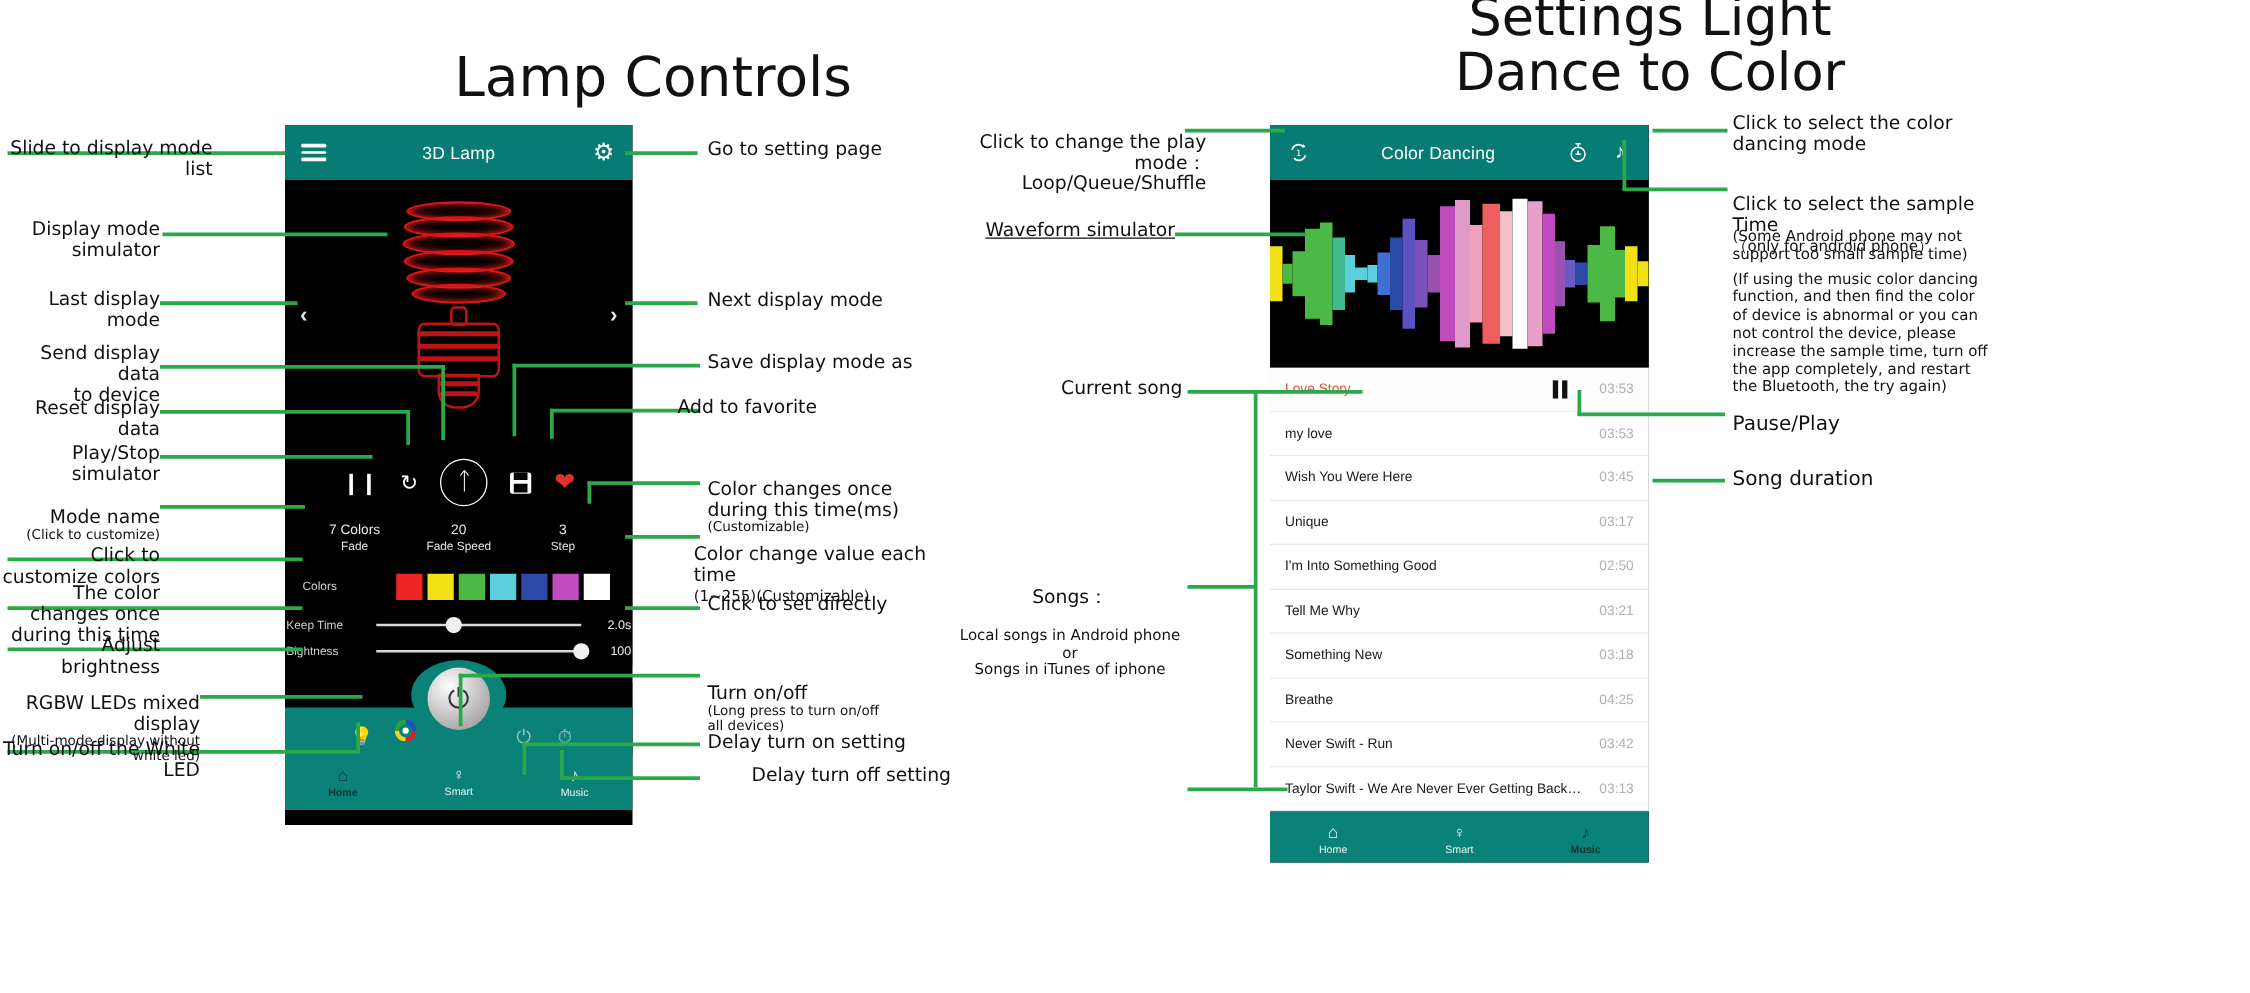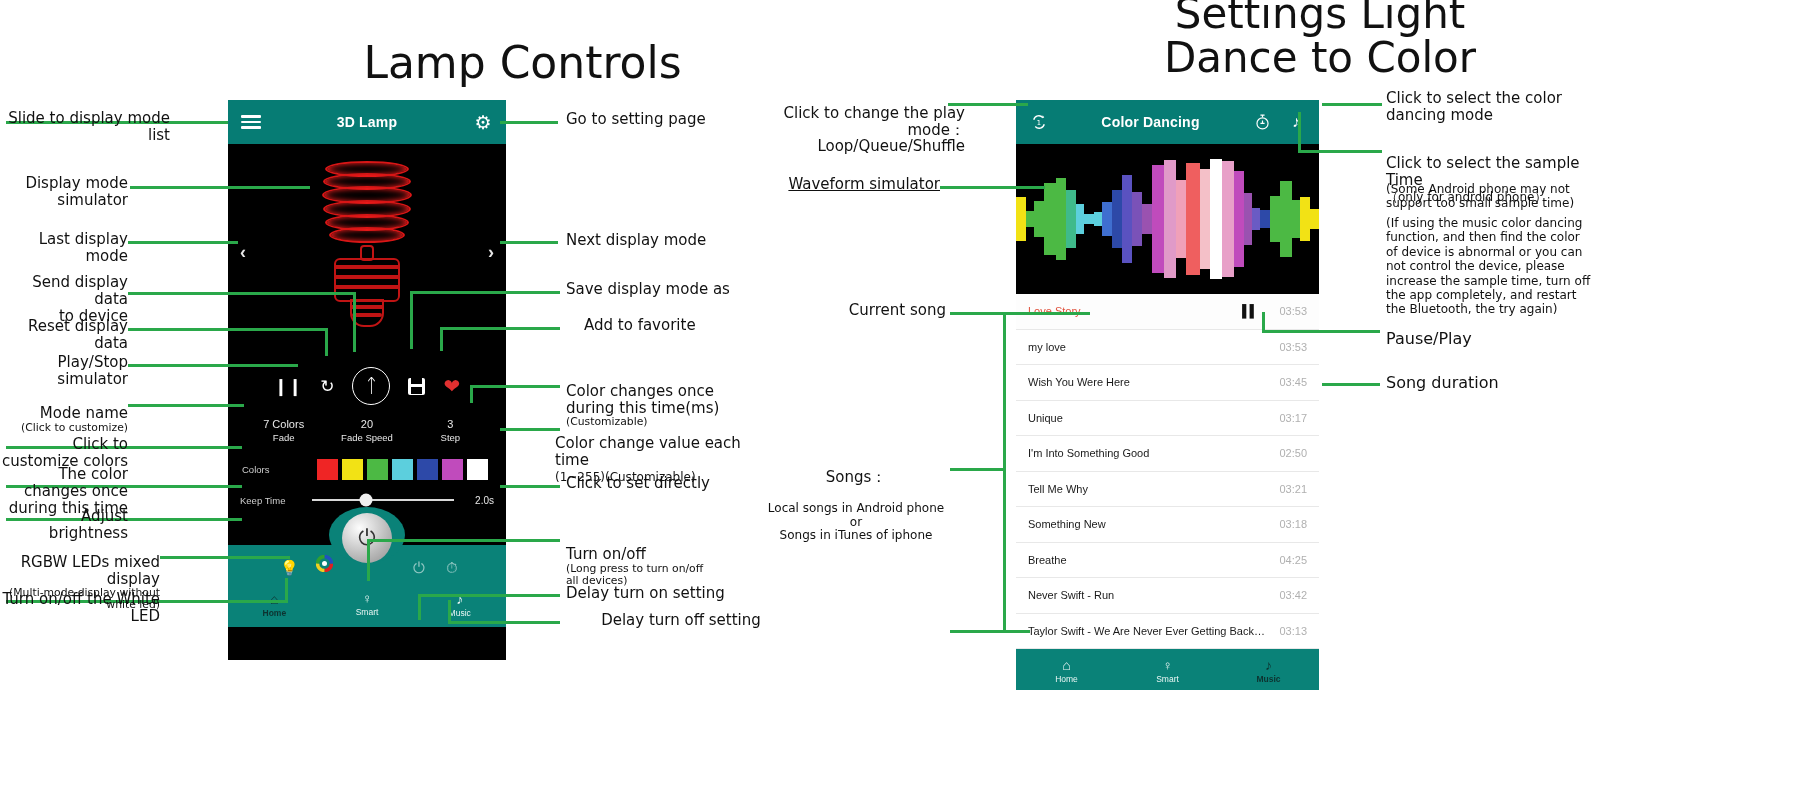--- a/index.html
+++ b/index.html
@@ -49,21 +49,21 @@
   .phone { position:absolute; background:#000; overflow:hidden; }
   #phone-left  { left:228px; top:100px;  width:278px; height:560px; }
   #phone-right { left:1016px; top:100px; width:303px; height:590px; }
 
   .appbar {
     background:#067c74; color:#fff;
     height:44px; display:flex; align-items:center;
     padding:0 12px; position:relative;
   }
   .appbar .title {
-    flex:1; text-align:center; font-size:14px; font-weight:700;
+    flex:1; text-align:center; font-size:14px; font-weight:400;
     letter-spacing:.2px;
   }
   .appbar .ic { width:22px; height:22px; display:flex; align-items:center; justify-content:center; }
 
   
   .hamb { width:20px; }
   .hamb i { display:block; height:2.5px; background:#fff; margin:3px 0; border-radius:1px; }
 
   
   .gear { font-size:19px; line-height:1; color:#fff; }
@@ -122,21 +122,21 @@
     background:#000; display:flex; align-items:center;
     padding:4px 14px 10px; color:#cfcfcf; font-size:9.5px;
   }
   .colorsrow .lbl { width:66px; }
   .swatches { flex:1; display:flex; gap:4px; justify-content:flex-end; padding-right:4px;}
   .sw { width:21px; height:21px; }
 
   
   .sliderrow {
     background:#000; display:flex; align-items:center;
-    padding:5px 12px; color:#cfcfcf; font-size:9.5px;
+    padding:5px 1px; color:#cfcfcf; font-size:9.5px;
   }
   .sliderrow .lbl { width:66px; }
   .track {
     flex:1; height:2.5px; background:#d8d8d8; position:relative; margin:0 6px;
   }
   .knob {
     position:absolute; top:50%; transform:translate(-50%,-50%);
     width:13px; height:13px; border-radius:50%; background:#f0f0f0;
   }
   .sliderrow .val { width:34px; text-align:right; color:#e8e8e8; font-size:10px; }
@@ -269,20 +269,27 @@
     </div>
 
     <div class="sliderrow">
       <div class="lbl">Keep Time</div>
       <div class="track">
         <div class="knob" id="kt-knob" style="left: 38%;"></div>
       </div>
       <div class="val">2.0s</div>
     </div>
 
+    <div class="sliderrow">
+      <div class="lbl">Bightness</div>
+      <div class="track">
+        <div class="knob" id="br-knob" style="left: 100%;"></div>
+      </div>
+      <div class="val">100</div>
+    </div>
 
     <div class="tealstrip">
       <div class="tealbg"></div>
       <div class="tealbump"></div>
       <div class="tealicon" style="left:52px;">💡</div>
       <div class="tealicon" style="left:88px; font-size:17px;">
         <svg width="17" height="17" viewBox="0 0 34 34">
           <circle cx="17" cy="17" r="14" fill="none" stroke="#e02020" stroke-width="7" stroke-dasharray="22 66"></circle>
           <circle cx="17" cy="17" r="14" fill="none" stroke="#f0d020" stroke-width="7" stroke-dasharray="22 66" stroke-dashoffset="-22"></circle>
           <circle cx="17" cy="17" r="14" fill="none" stroke="#30a030" stroke-width="7" stroke-dasharray="22 66" stroke-dashoffset="-44"></circle>
@@ -492,21 +499,21 @@
   <div class="ann r" style="left:0;   top:537px; width:160px; font-size:15px;">
     <span>RGBW LEDs mixed display</span>
     <span class="sub">(Multi-mode display without
 white led)</span>
   </div>
   <div class="ann r" style="left:0;   top:591px; width:160px; font-size:15px;">Turn on/off the White LED</div>
 
   <div class="ann l" style="left:566px; top:111px; width:230px; font-size:15px;">Go to setting page</div>
   <div class="ann l" style="left:566px; top:232px; width:230px; font-size:15px;">Next display mode</div>
   <div class="ann l" style="left:566px; top:281px; width:230px; font-size:15px;">Save  display mode as</div>
-  <div class="ann l" style="left:584px; top:317px; width:230px; font-size:15px;">Add to favorite</div>
+  <div class="ann l" style="left:542px; top:317px; width:230px; font-size:15px;">Add to favorite</div>
   <div class="ann l" style="left:566px; top:366px; width:200px; font-size:15px;">
     <span>Color changes once
 during this time(ms)</span>
     <span class="sub">(Customizable)</span>
   </div>
   <div class="ann l" style="left:555px; top:418px; width:210px; font-size:15px;">
     <span>Color change value each
 time</span>
     <span class="sub2">(1~255)(Customizable)</span>
   </div>

